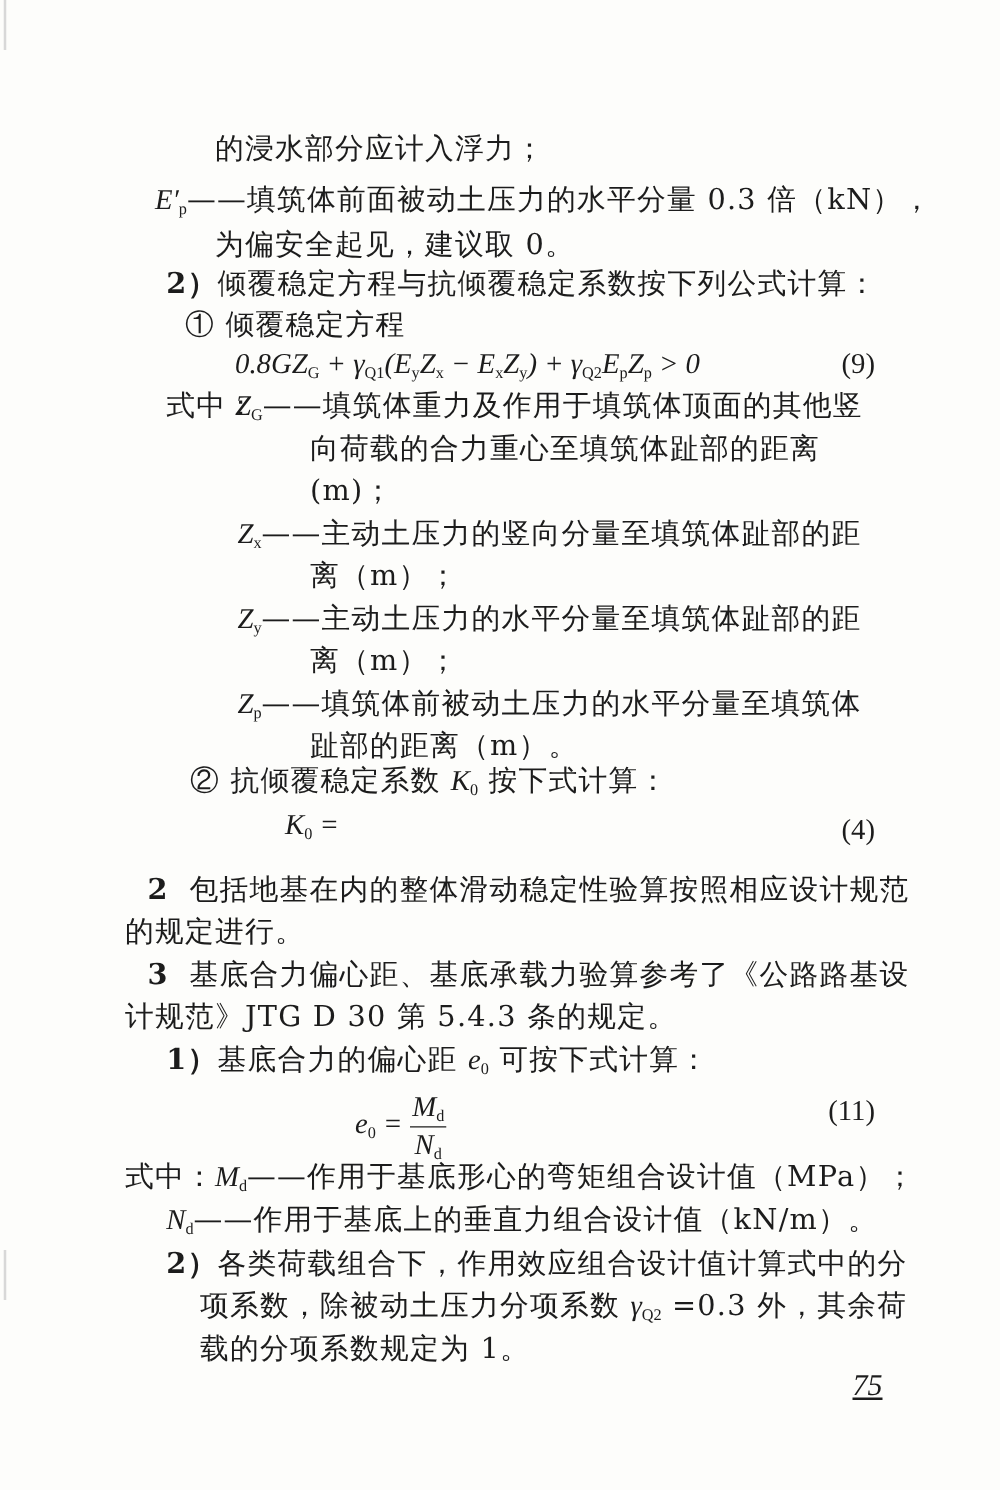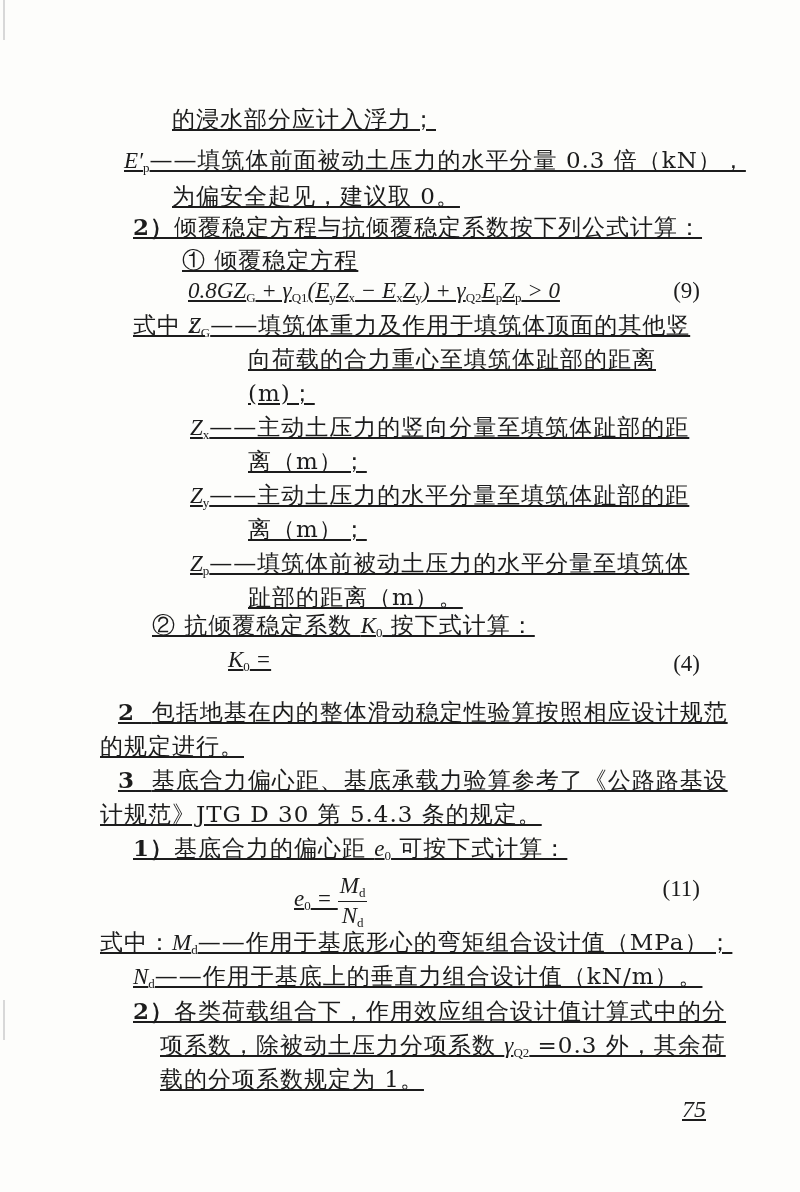--- a/index.html
+++ b/index.html
@@ -1,20 +1,20 @@
 <!DOCTYPE html>
 <html><head>
 <meta charset="utf-8">
 <style>
   html, body { margin:0; padding:0; }
   body {
     width:800px; height:1192px; background:#fdfdfb; position:relative; overflow:hidden;
     font-family:"DejaVu Serif", "Liberation Serif", serif; color:#1c1c1c;
   }
-  .ln { position:absolute; font-size:23px; line-height:30px; white-space:nowrap; letter-spacing:1px;text-decoration:underline; }
+  .ln { position:absolute; font-size:23px; line-height:30px; white-space:nowrap; letter-spacing:1px; }
   .b { font-weight:bold; }
   .m { font-family:"Liberation Serif", serif; font-style:italic; letter-spacing:0; }
   .rm { font-family:"Liberation Serif", serif; font-style:normal; letter-spacing:0; }
   sub { font-size:13px; vertical-align:-4px; line-height:0; font-style:normal; }
   .eqn { position:absolute; right:100px; font-family:"Liberation Serif", serif; font-size:23px; line-height:30px; }
   .frac { display:inline-block; vertical-align:middle; text-align:center; }
   .frac .num { display:block; border-bottom:1.5px solid #1c1c1c; padding:0 2px 1px 2px; line-height:28px; }
   .frac .den { display:block; line-height:28px; }
   .pagenum { position:absolute; right:94px; top:1096px; font-family:"Liberation Serif", serif; font-style:italic; font-size:24px;text-decoration:underline; }
   .mark { position:absolute; left:3px; width:2px; background:#d8d8d8; }
@@ -27,21 +27,21 @@
   <div class="ln" style="left:172px; top:104px;">的浸水部分应计入浮力；</div>
 
   <div class="ln" style="left:124px; top:145px;">
     <span class="m">E′</span><sub class="rm">p</sub><span>——填筑体前面被动土压力的水平分量 0.3 倍（kN），</span>
   </div>
   <div class="ln" style="left:172px; top:181px;">为偏安全起见，建议取 0。</div>
 
   <div class="ln" style="left:133px; top:212px;">
     <span class="b">2）</span><span>倾覆稳定方程与抗倾覆稳定系数按下列公式计算：</span>
   </div>
-  <div class="ln" style="left:148px; top:245px;margin-left:34px;">① 倾覆稳定方程</div>
+  <div class="ln" style="left:148px; top:245px;">① 倾覆稳定方程</div>
 
   <div class="ln m" style="left:188px; top:276px;">
     <span>0.8GZ</span><sub>G</sub><span> + γ</span><sub>Q1</sub><span>(E</span><sub>y</sub><span>Z</span><sub>x</sub><span> − E</span><sub>x</sub><span>Z</span><sub>y</sub><span>) + γ</span><sub>Q2</sub><span>E</span><sub>p</sub><span>Z</span><sub>p</sub><span> &gt; 0</span>
   </div>
   <div class="eqn" style="top:276px;">(9)</div>
 
   <div class="ln" style="left:133px; top:310px;">式中：</div>
 
   <div class="ln" style="left:188px; top:310px;">
     <span class="m">Z</span><sub class="rm">G</sub><span>——填筑体重力及作用于填筑体顶面的其他竖</span>
@@ -80,21 +80,21 @@
 
   <div class="ln" style="left:118px; top:765px;">
     <span class="b">3</span>&nbsp;&nbsp;<span>基底合力偏心距、基底承载力验算参考了《公路路基设</span>
   </div>
   <div class="ln" style="left:100px; top:799px;">计规范》JTG D 30 第 5.4.3 条的规定。</div>
 
   <div class="ln" style="left:133px; top:833px;">
     <span class="b">1）</span><span>基底合力的偏心距 </span><span class="m">e</span><sub class="rm">0</sub><span> 可按下式计算：</span>
   </div>
 
-  <div class="ln m" style="left:294px; top:872px;">
+  <div class="ln m" style="left:284px; top:872px;">
     <span>e</span><sub>0</sub><span> = </span><span class="frac">
       <span class="num"><span>M</span><sub>d</sub></span>
       <span class="den"><span>N</span><sub>d</sub></span>
     </span>
   </div>
   <div class="eqn" style="top:874px;">(11)</div>
 
   <div class="ln" style="left:100px; top:927px;">
     <span>式中：</span><span class="m">M</span><sub class="rm">d</sub><span>——作用于基底形心的弯矩组合设计值（MPa）；</span>
   </div>

